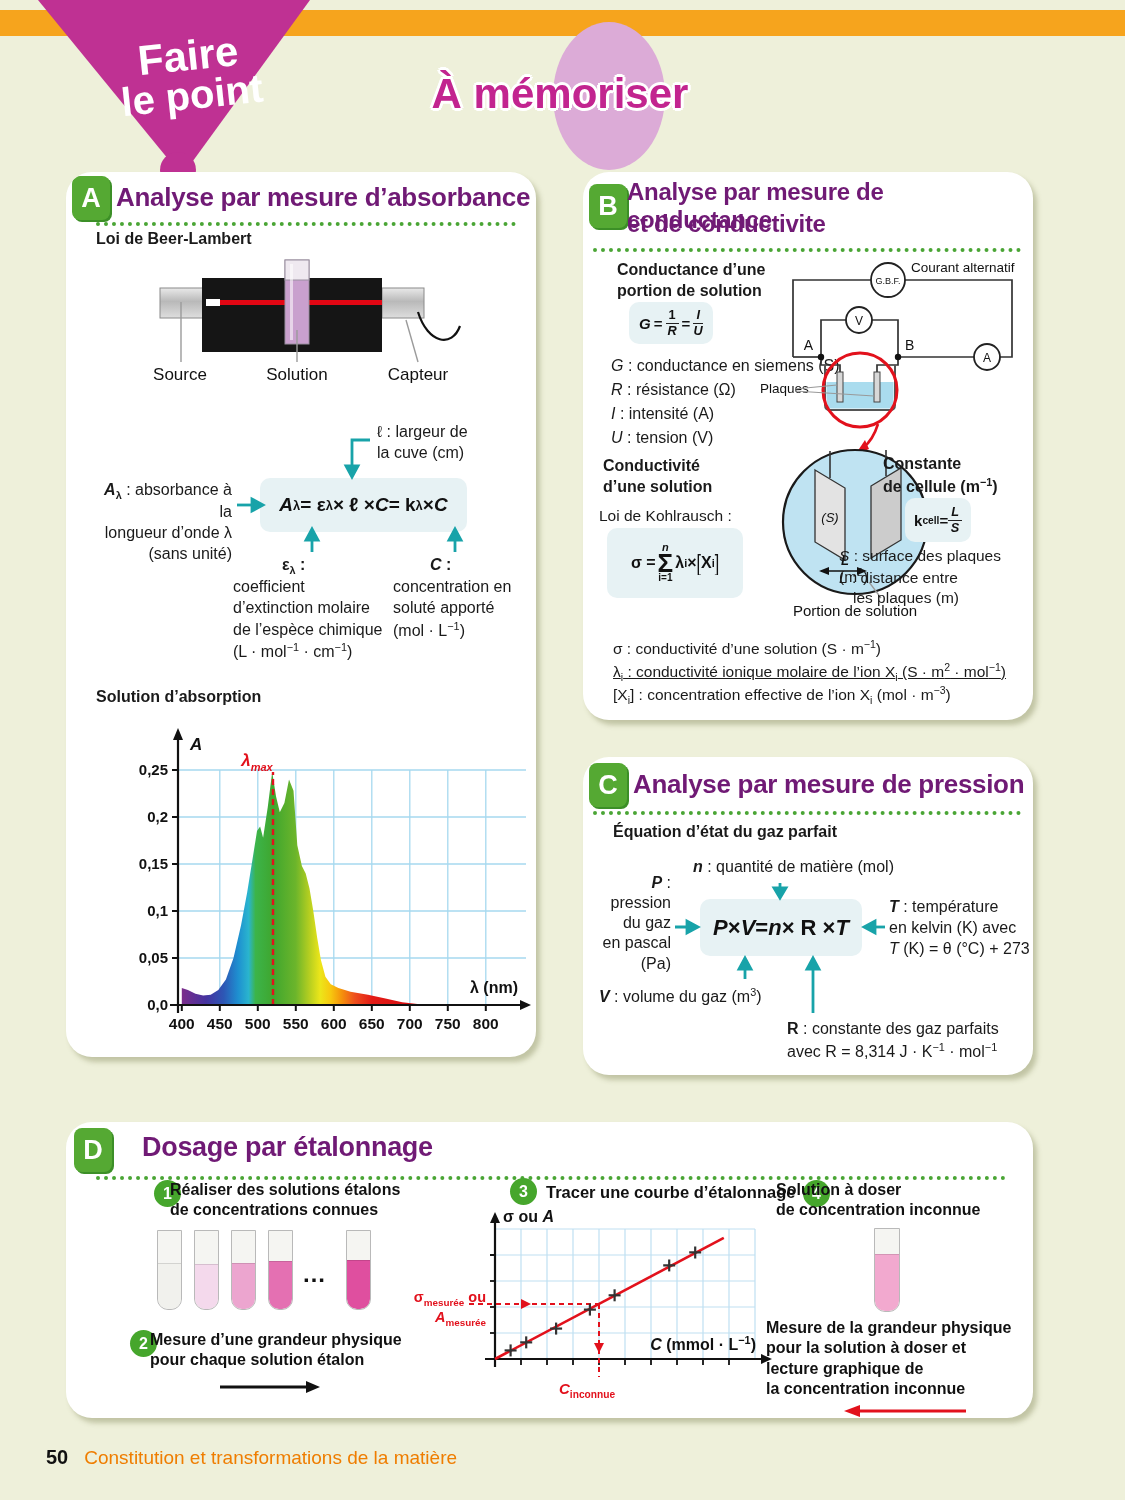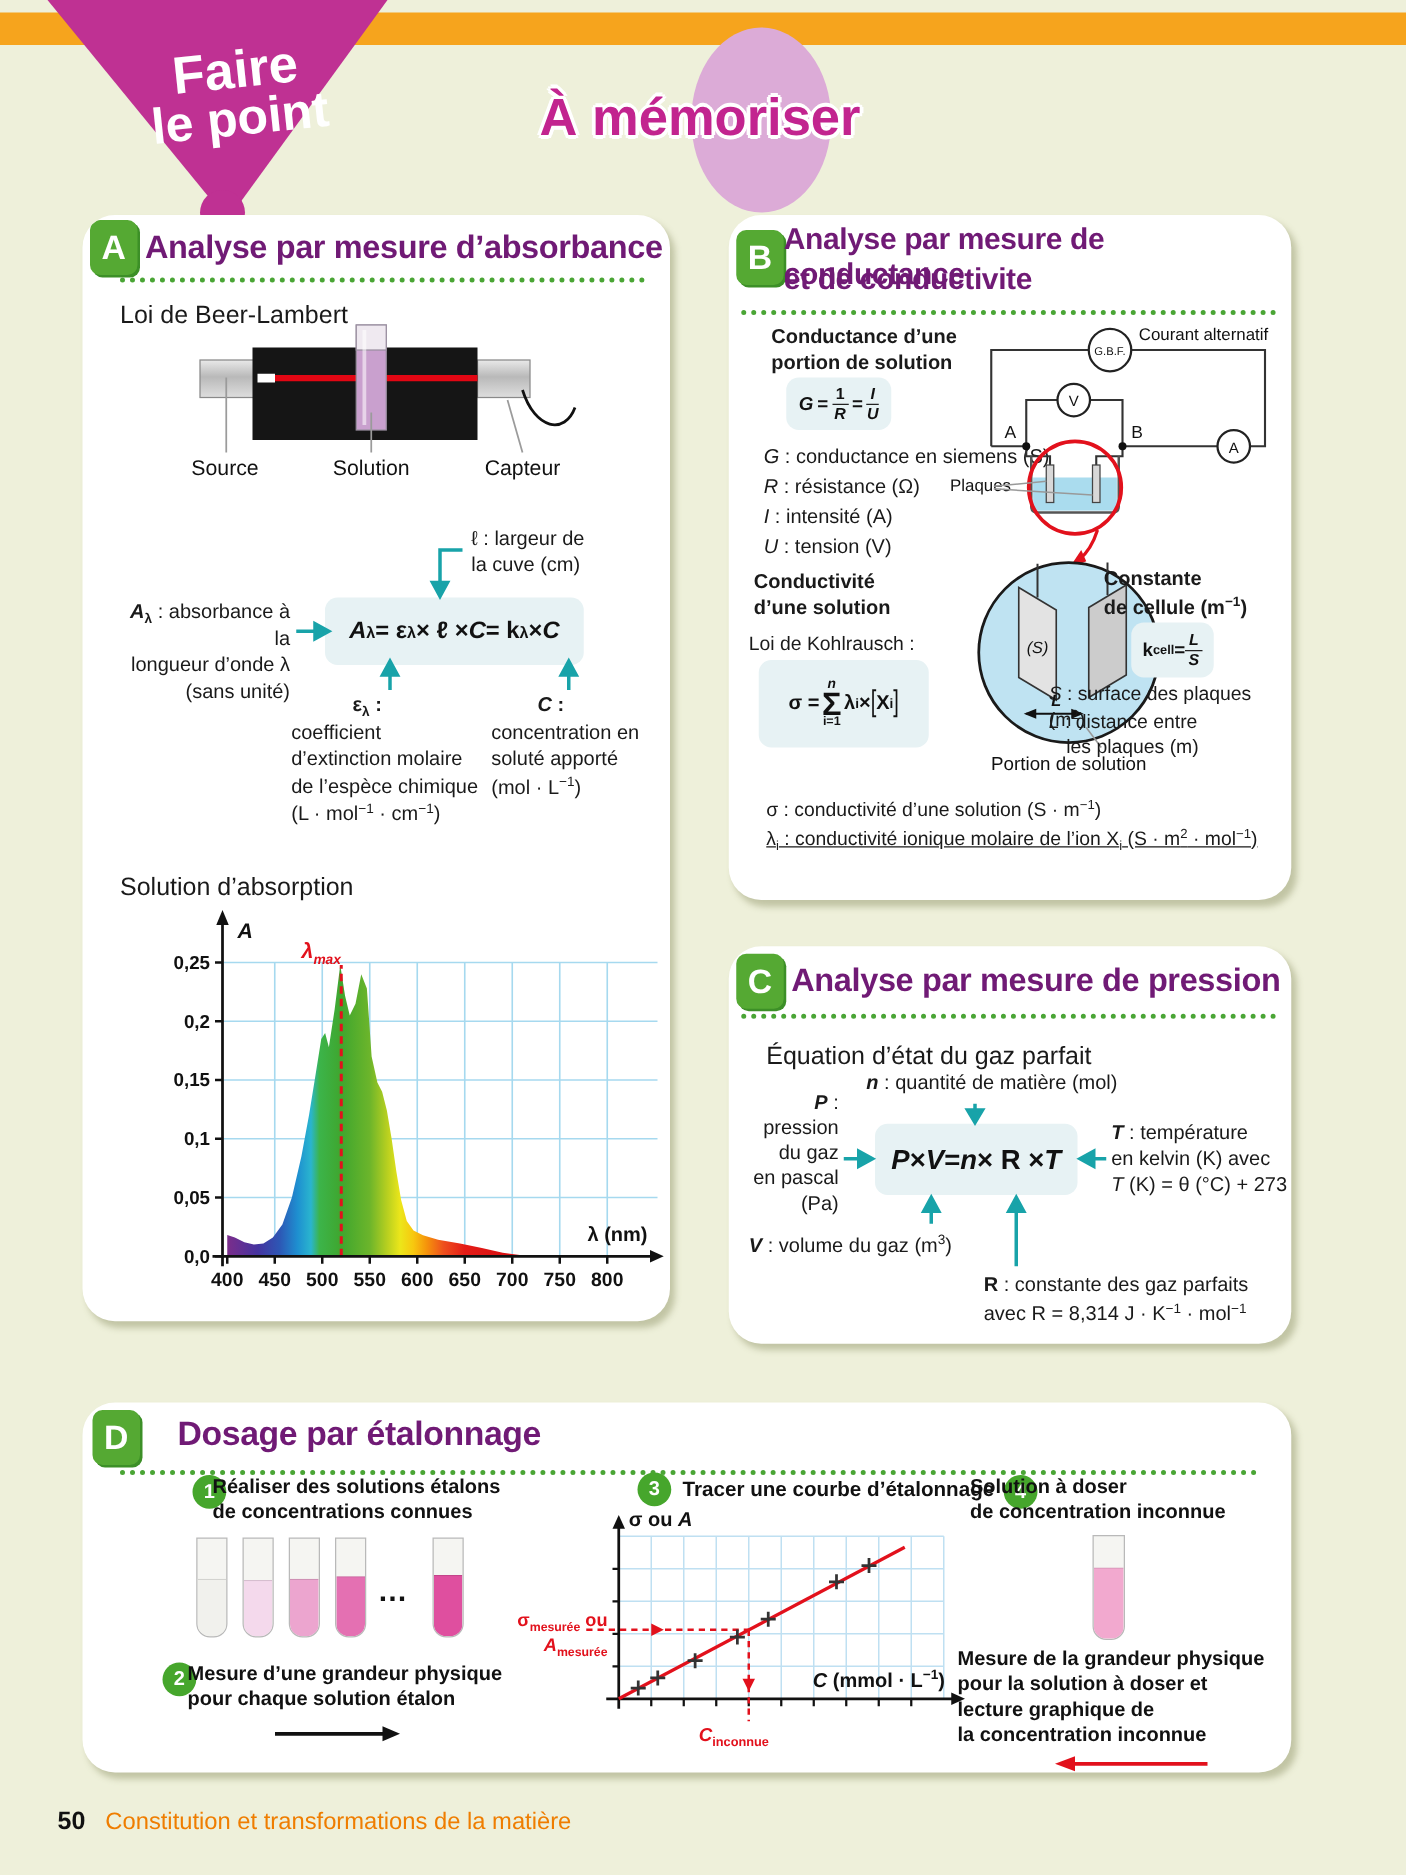--- a/index.html
+++ b/index.html
@@ -3,21 +3,21 @@
 <meta charset="utf-8">
 <style>
   html,body{margin:0;padding:0;}
   body{font-family:"Liberation Sans",sans-serif;background:#d8d8d0;}
   #page{position:relative;width:1125px;height:1500px;background:#eef0da;overflow:hidden;}
   .abs{position:absolute;}
   .card{position:absolute;background:#fff;border-radius:26px;box-shadow:4px 5px 5px rgba(140,145,100,.45);overflow:hidden;}
   .sec-badge{position:absolute;width:38px;height:44px;background:#55a933;color:#fff;font-weight:bold;font-size:27px;display:flex;align-items:center;justify-content:center;border-radius:8px;box-shadow:2px 2px 0 #3c8f27;}
   .sec-title{position:absolute;color:#701a75;font-weight:bold;font-size:26px;letter-spacing:-0.3px;}
   .dotted{position:absolute;border-top:4px dotted #4aa535;height:0;}
-  .h2{position:absolute;color:#1a1a1a;font-weight:normal;font-size:20px;margin-top:11px;}
+  .h2{position:absolute;color:#1a1a1a;font-weight:bold;font-size:16px;}
   .fbox{position:absolute;background:#e7f2f4;border-radius:10px;display:flex;align-items:center;justify-content:center;font-weight:bold;color:#111;}
   .ann{position:absolute;font-size:16px;color:#1a1a1a;line-height:1.3;}
   .bold{font-weight:bold;}
   .center{text-align:left;}
   .right{text-align:right;}
   .red-b{color:#e2111c;font-weight:bold;}
   .frac{display:inline-flex;flex-direction:column;align-items:center;vertical-align:middle;line-height:1;font-size:0.85em;}
   .frac .num{padding:0 3px 1px 3px;border-bottom:1.5px solid #222;}
   .frac .den{padding-top:1px;}
   .sum{display:inline-flex;flex-direction:column;align-items:center;line-height:.85;vertical-align:middle;margin:0 2px;}
@@ -261,20 +261,21 @@
     <div class="fbox" style="left:322px;top:326px;width:66px;height:44px;font-size:15px;">k<sub>cell</sub> = <span class="frac">
           <span class="num"><i>L</i></span>
           <span class="den"><i>S</i></span>
         </span></div>
     <div class="ann" style="left:256px;top:374px;font-size:15.5px;"><i>S</i> : surface des plaques (m<sup>2</sup>)</div>
     <div class="ann" style="left:256px;top:396px;font-size:15.5px;"><i>L</i> : distance entre</div>
     <div class="ann" style="left:270px;top:416px;font-size:15.5px;">les plaques (m)</div>
 
     <div class="ann" style="left:30px;top:466px;font-size:15.5px;">σ : conductivité d’une solution (S · m<sup>−1</sup>)</div>
     <div class="ann" style="left:30px;top:489px;font-size:15.5px;text-decoration:underline;">λ<sub>i</sub> : conductivité ionique molaire de l’ion X<sub>i</sub> (S · m<sup>2</sup> · mol<sup>−1</sup>)</div>
+    <div class="ann" style="left:30px;top:512px;font-size:15.5px;">[X<sub>i</sub>] : concentration effective de l’ion X<sub>i</sub> (mol · m<sup>−3</sup>)</div>
   </div>
 
   <div class="card" style="left:583px;top:757px;width:450px;height:318px;">
     <div class="sec-badge" style="left:6px;top:6px;">C</div>
     <div class="sec-title" style="left:50px;top:12px;">Analyse par mesure de pression</div>
     <div class="dotted" style="left:10px;top:54px;width:428px;"></div>
 
     <div class="h2" style="left:30px;top:66px;">Équation d’état du gaz parfait</div>
 
     <div class="ann" style="left:110px;top:100px;"><b><i>n</i></b> : quantité de matière (mol)</div>

